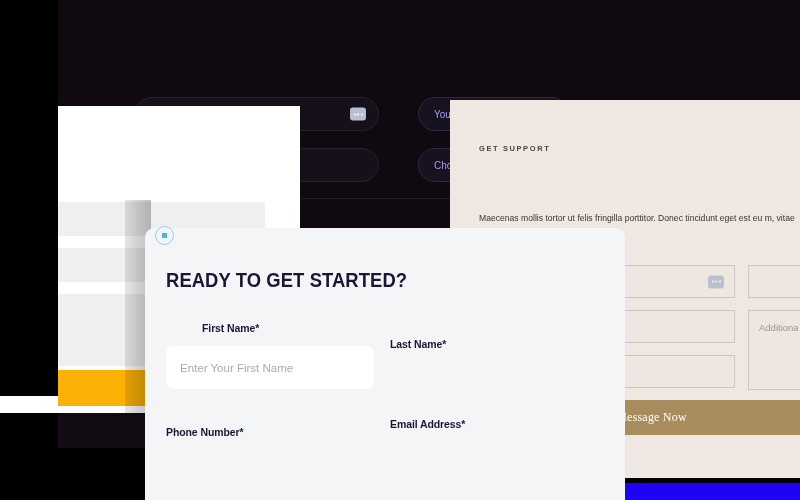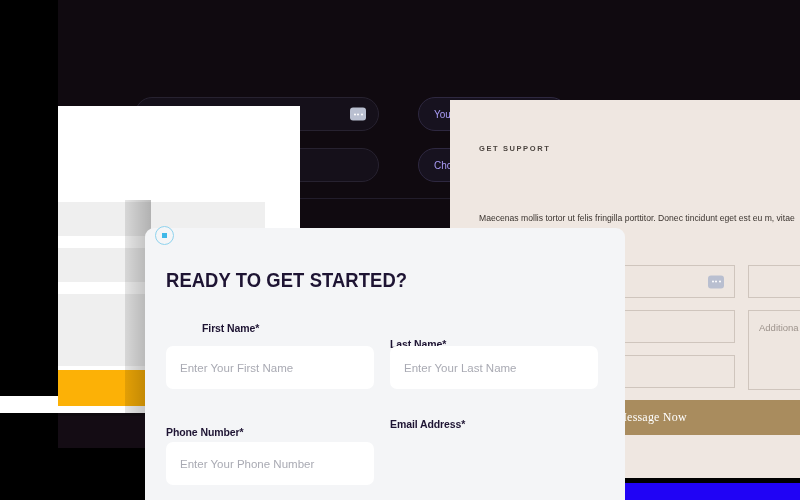--- a/index.html
+++ b/index.html
@@ -407,28 +407,22 @@
 
   <div class="ready-card">
     <div class="ready-title">READY TO GET STARTED?</div>
 
     <div class="rf-label" style="left:21px; top:94px;margin-left:36px;">First Name*</div>
     <div class="rf-input" style="left:21px; top:118px; width:208px;">
       <span>Enter Your First Name</span>
     </div>
 
     <div class="rf-label" style="left:245px; top:110px;">Last Name*</div>
-    <div class="rf-input" style="left:245px; top:118px; width:208px;">
-      <span>Enter Your Last Name</span>
-    </div>
 
     <div class="rf-label" style="left:21px; top:190px;margin-top:8px;">Phone Number*</div>
-    <div class="rf-input" style="left:21px; top:214px; width:208px;">
-      <span>Enter Your Phone Number</span>
-    </div>
 
     <div class="rf-label" style="left:245px; top:190px;">Email Address*</div>
   </div>
 
   <div class="handle">
       <i></i>
     </div>
 
 </div>
 

